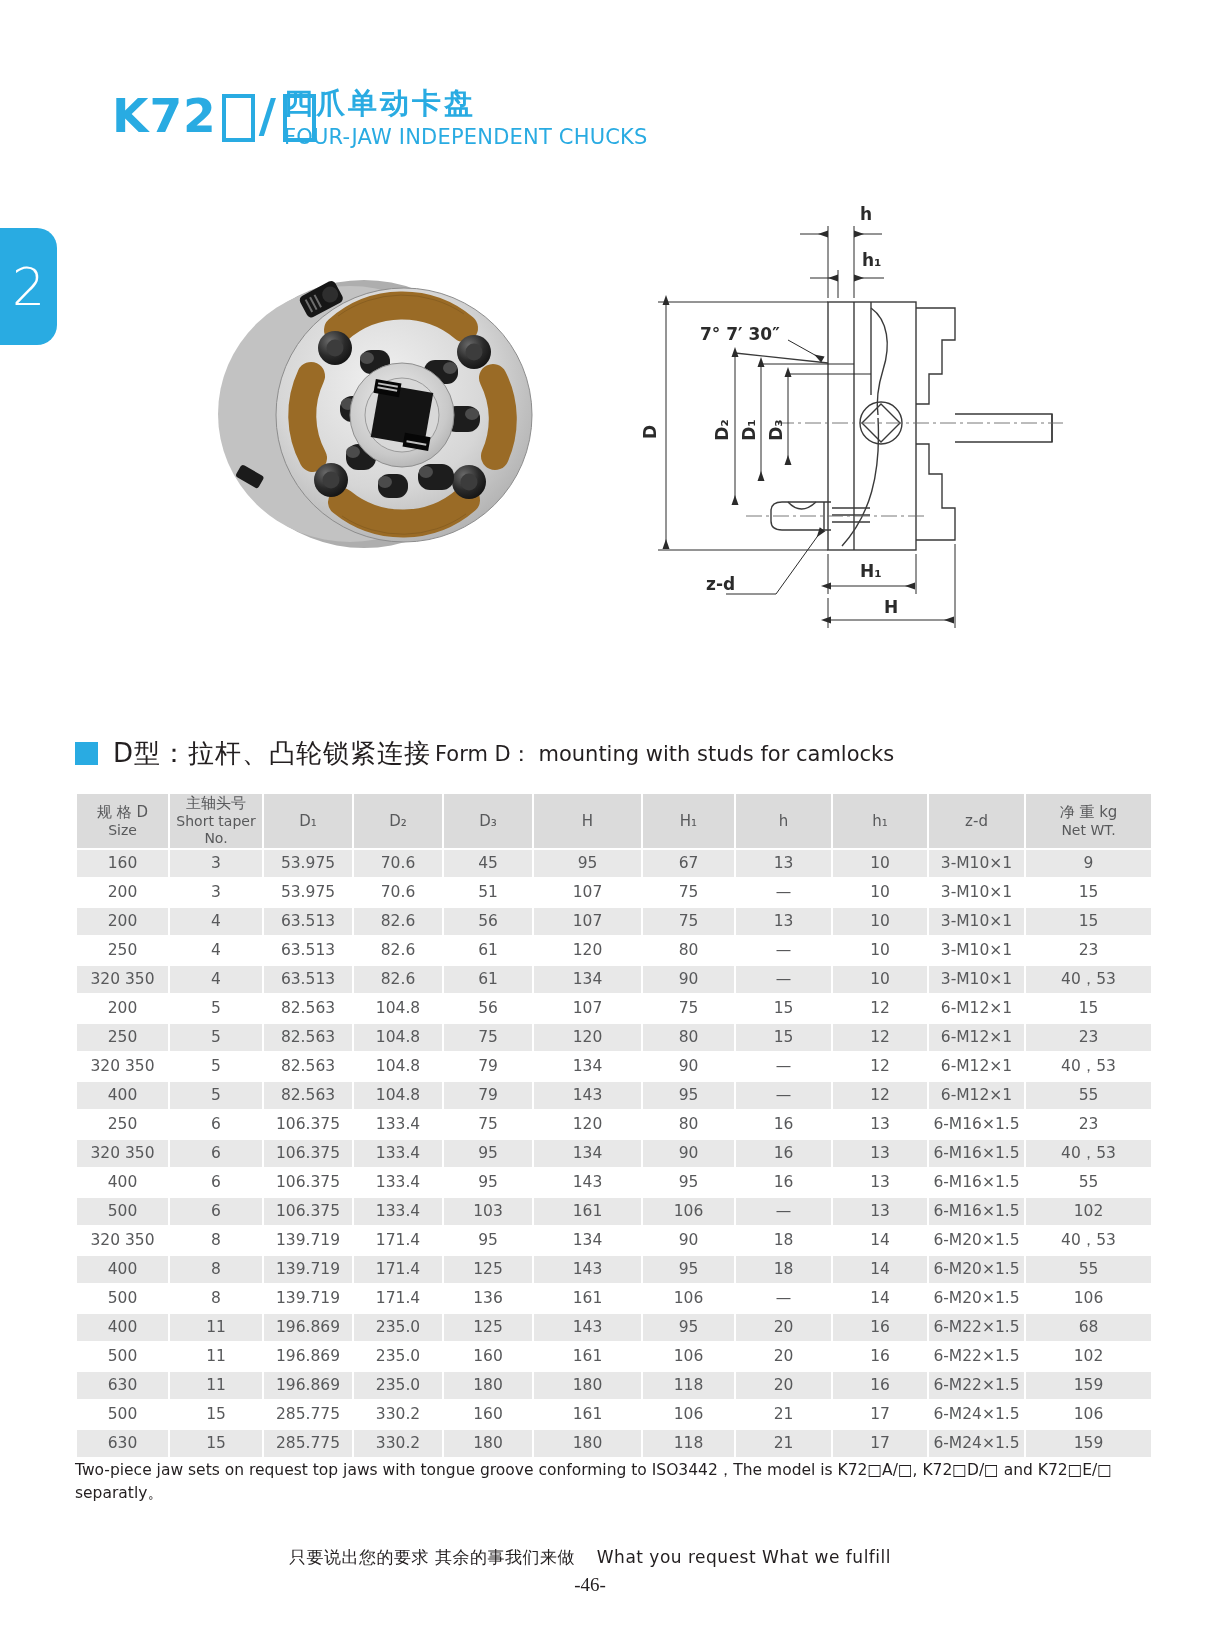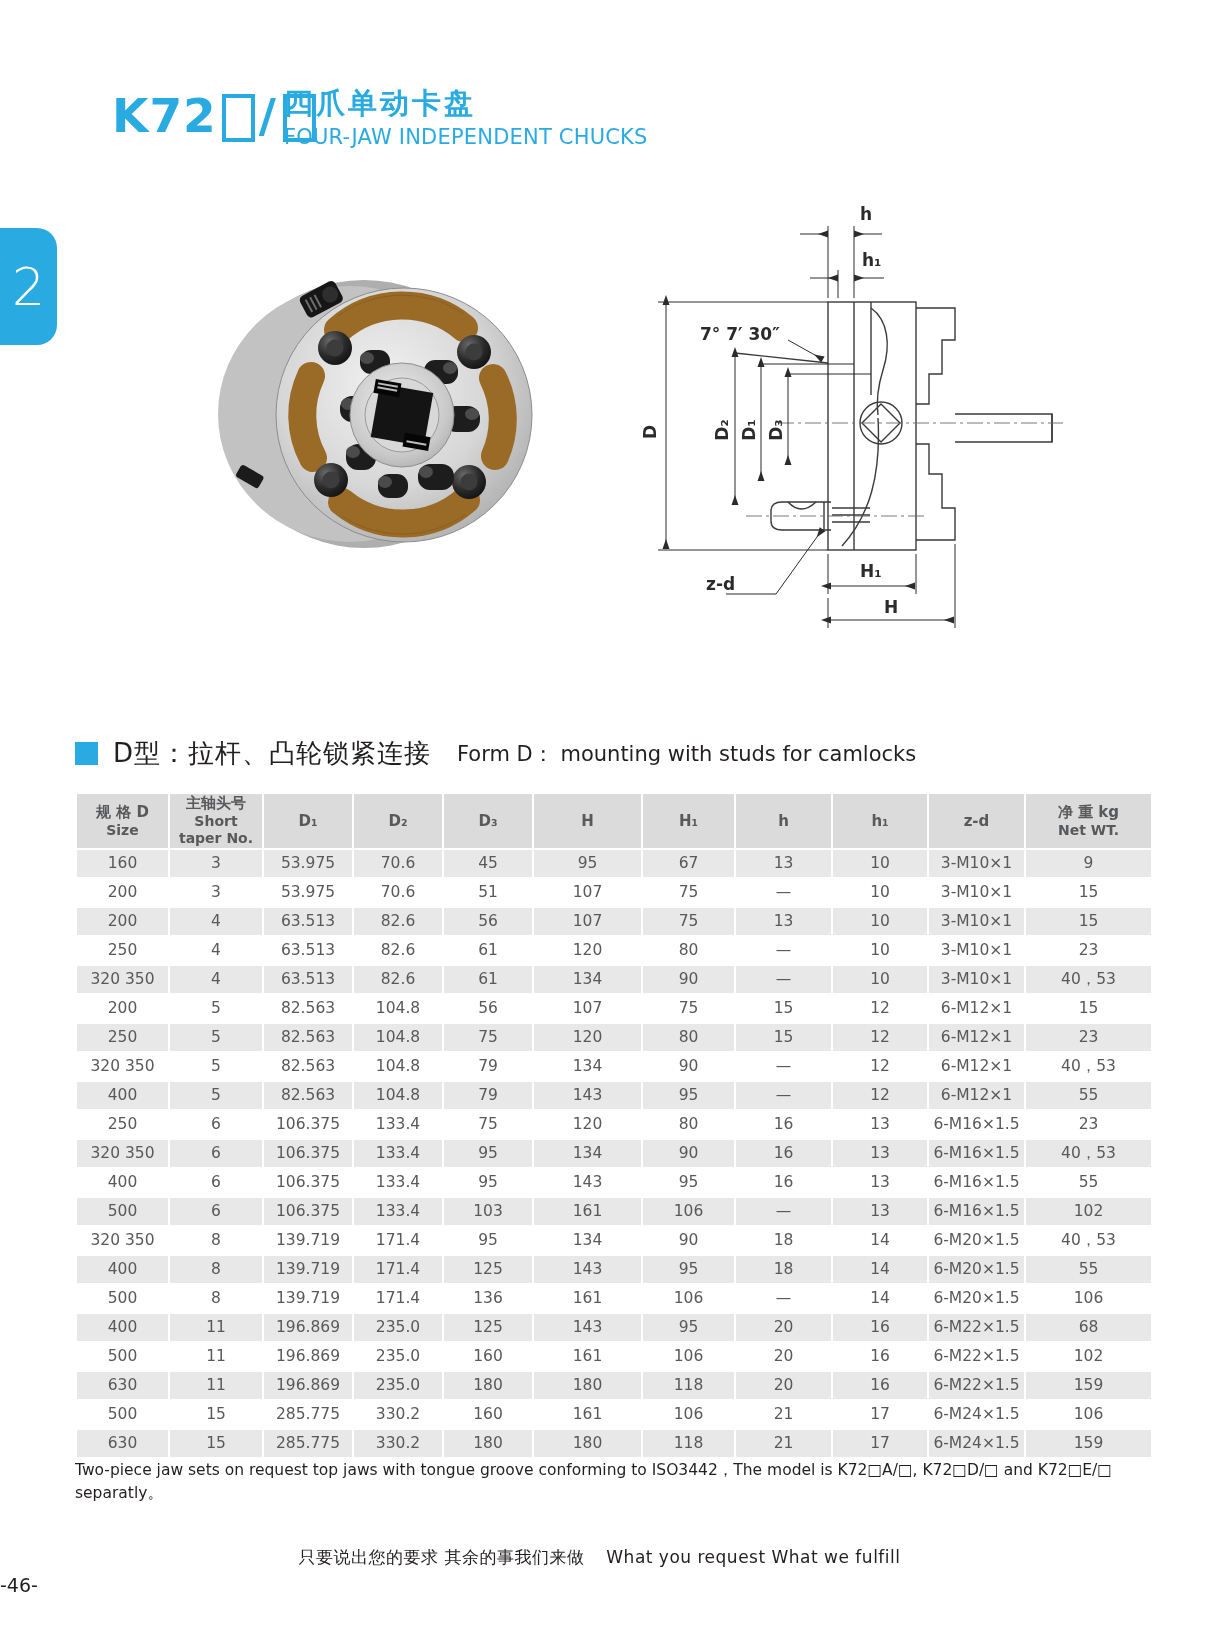--- a/index.html
+++ b/index.html
@@ -1,17 +1,17 @@
 <!DOCTYPE html>
 <html><head>
 <meta charset="utf-8">
 <style>
   html,body{margin:0;padding:0;background:#ffffff;}
   .page{position:relative;width:1180px;height:1649px;background:#ffffff;overflow:hidden;
-        font-family:"DejaVu Sans","Liberation Sans",sans-serif;color:#231F20;padding-left:19px;}
+        font-family:"DejaVu Sans","Liberation Sans",sans-serif;color:#231F20;}
 
   
   .model-title{position:absolute;left:112px;top:88px;display:flex;align-items:center;
                color:#29ABE2;font-weight:bold;font-size:47px;letter-spacing:1px;}
   .ph-box{display:inline-block;width:25px;height:40px;border:4px solid #29ABE2;margin:4px 3px 0 5px;}
   .model-sep{margin:0 1px;font-weight:bold;}
   .cn-title{position:absolute;left:284px;top:84px;color:#29ABE2;font-size:29px;letter-spacing:3px;font-weight:600;}
   .en-title{position:absolute;left:284px;top:125px;color:#29ABE2;font-size:21px;letter-spacing:0.2px;}
 
   
@@ -21,41 +21,41 @@
 
   
   .chuck-photo{position:absolute;left:212px;top:268px;width:336px;height:292px;}
   .tech-drawing{position:absolute;left:628px;top:190px;width:545px;height:455px;}
   .tech-drawing text{font-family:"DejaVu Sans","Liberation Sans",sans-serif;font-size:17px;font-weight:600;fill:#2b2b2b;}
 
   
   .section-header{position:absolute;left:75px;top:736px;display:flex;align-items:center;}
   .section-marker{width:23px;height:23px;background:#29ABE2;margin-right:15px;}
   .section-zh{font-size:26px;letter-spacing:1px;}
-  .section-en{font-size:21px;margin-left:26px;}
+  .section-en{font-size:21px;margin-left:4px;}
 
   
   .spec-table{position:absolute;left:75px;top:792px;border-collapse:collapse;
               text-align:center;color:#58595B;table-layout:fixed;}
-  .spec-table th{background:#DBDBDB;font-weight:bold;height:50px;border:2px solid #fff;
+  .spec-table th{background:#DBDBDB;font-weight:normal;height:50px;border:2px solid #fff;
                  font-size:15px;line-height:1.25;padding:0 2px;}
   .spec-table td{height:27px;border:2px solid #fff;font-size:15.5px;padding:0;}
   .spec-table tr.shaded td{background:#E8E8E8;}
   .spec-table tr.plain td{background:#ffffff;}
   .th-sub{font-size:14px;}
 
   
   .notes{position:absolute;left:75px;top:1459px;width:1090px;line-height:23px;}
   .note-zh{font-size:16px;}
   .note-en{font-size:15.5px;}
 
   
   .slogan{position:absolute;left:0;top:1546px;width:100%;text-align:center;font-size:17px;letter-spacing:0.5px;}
   .slogan span{margin:7px 8px;}
-  .page-number{position:absolute;left:0;top:1574px;width:100%;text-align:left;font-size:19px;}
+  .page-number{position:absolute;left:0;top:1574px;width:100%;text-align:center;font-size:19px;font-family:Liberation Serif, serif;}
 </style>
 </head>
 <body>
 
 <div class="page">
 
   <div class="model-title">
     <span>K72</span>
     <span class="ph-box"></span>
     <span class="model-sep">/</span>

